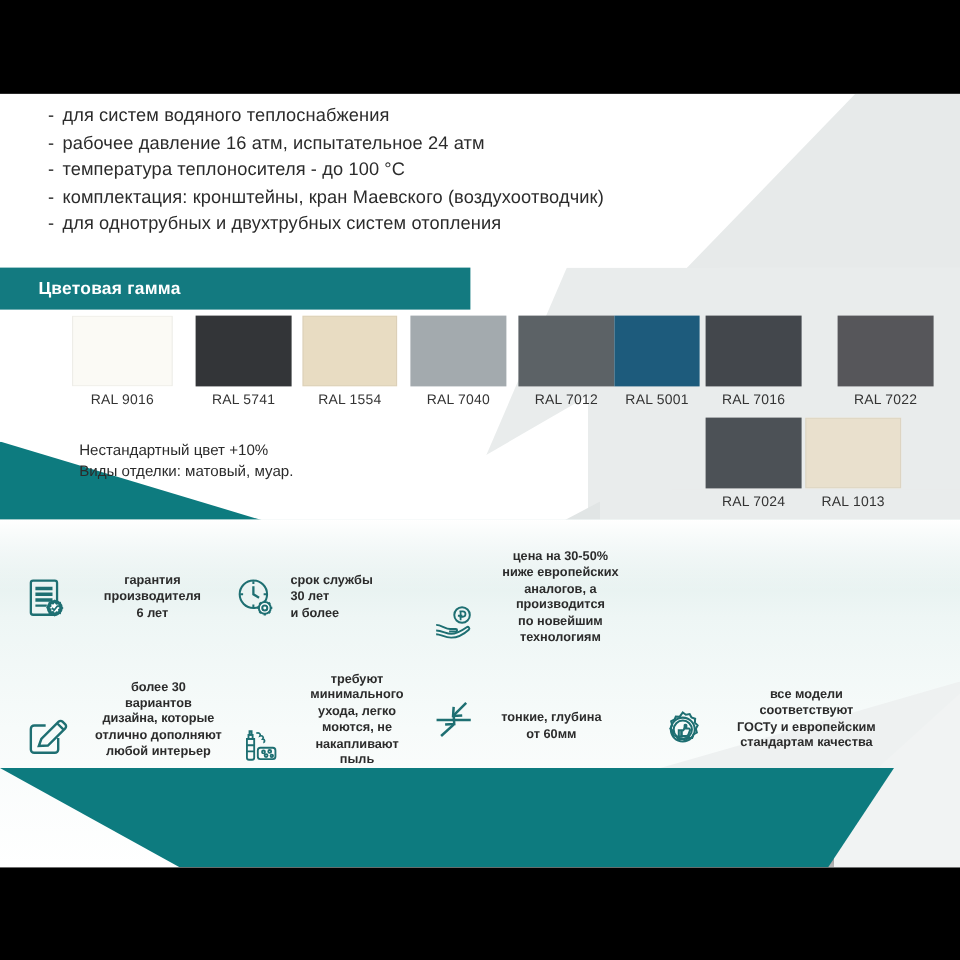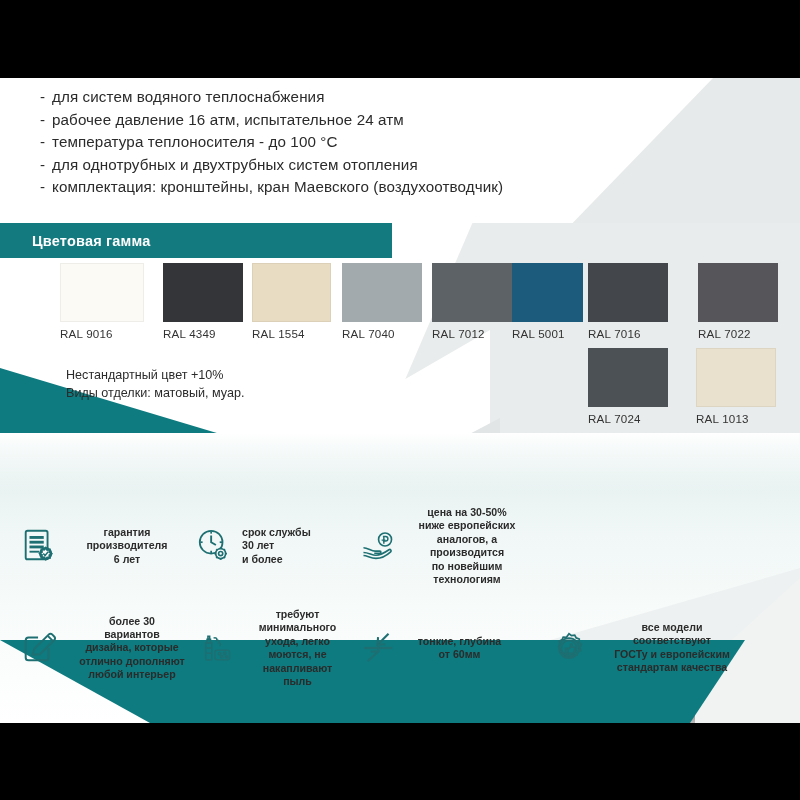--- a/index.html
+++ b/index.html
@@ -136,21 +136,21 @@
   .swatch-cell { position: absolute; }
   .swatch-chip {
     width: 100%; height: 59px;
     border: 0;
   }
   .swatch-chip.bordered { box-shadow: inset 0 0 0 1px rgba(0,0,0,.05); }
   .swatch-label {
     margin-top: 5px;
     font-size: 11.6px;
     color: #333;
-    text-align: left;
+    text-align: center;
     white-space: nowrap;
     letter-spacing: .2px;
   }
 
   
   .tex-moire {
     background-image:
       radial-gradient(circle at 20% 30%, rgba(255,255,255,.10) 0 1px, transparent 1px),
       radial-gradient(circle at 65% 70%, rgba(255,255,255,.09) 0 1px, transparent 1px),
       radial-gradient(circle at 45% 15%, rgba(0,0,0,.14) 0 1px, transparent 1px),
@@ -162,21 +162,21 @@
   #swatch-notes {
     position: absolute; left: 66px; top: 288px; z-index: 16;
   }
   .note-line { font-size: 12.6px; color: #2b2b2b; line-height: 18px; white-space: nowrap; }
 
   
   #benefits { position: absolute; left: 0; top: 368px; width: 800px; z-index: 20; }
   .benefit-row { position: relative; width: 800px; }
   .benefit {
     position: absolute;
-    display: flex; align-items: center; gap: 9px; margin-top: 48px;
+    display: flex; align-items: flex-end; gap: 9px;
   }
   .benefit .ico {
     flex: 0 0 auto;
     width: 38px; height: 38px;
     color: #1e6f72;
     display: flex; align-items: center; justify-content: center;
   }
   .benefit .txt {
     font-size: 10.6px; line-height: 13.4px; color: #2b2b2b;
     font-weight: bold; white-space: pre-line;
@@ -206,36 +206,36 @@
     <div class="shape" id="panel-benefits-fade"></div>
     <div class="shape" id="wedge-upper-fade"></div>
     <div class="shape" id="wedge-right-bottom"></div>
     <div class="shape" id="bar-shadow"></div>
     <div class="shape" id="bar-teal-bottom"></div>
 
     <div id="spec-list">
         <div class="spec-line"><span class="dash">-</span><span>для систем водяного теплоснабжения</span></div>
         <div class="spec-line"><span class="dash">-</span><span>рабочее давление 16 атм, испытательное 24 атм</span></div>
         <div class="spec-line"><span class="dash">-</span><span>температура теплоносителя - до 100 °C</span></div>
+        <div class="spec-line"><span class="dash">-</span><span>комплектация: кронштейны, кран Маевского (воздухоотводчик)</span></div>
         <div class="spec-line"><span class="dash">-</span><span>для однотрубных и двухтрубных систем отопления</span></div>
-        <div class="spec-line"><span class="dash">-</span><span>комплектация: кронштейны, кран Маевского (воздухоотводчик)</span></div>
       </div>
 
     <div id="gamma-header">
       <span id="gamma-header-label">Цветовая гамма</span>
     </div>
 
     <div id="swatch-row-1">
         <div class="swatch-cell" style="left: 60px; top: 0px; width: 84px;">
           <div class="swatch-chip bordered" style="background: rgb(251, 250, 245);"></div>
           <div class="swatch-label">RAL 9016</div>
         </div>
         <div class="swatch-cell" style="left: 163px; top: 0px; width: 80px;">
           <div class="swatch-chip" style="background: rgb(51, 53, 56);"></div>
-          <div class="swatch-label">RAL 4349</div>
+          <div class="swatch-label">RAL 5741</div>
         </div>
         <div class="swatch-cell" style="left: 252px; top: 0px; width: 79px;">
           <div class="swatch-chip bordered" style="background: rgb(232, 220, 194);"></div>
           <div class="swatch-label">RAL 1554</div>
         </div>
         <div class="swatch-cell" style="left: 342px; top: 0px; width: 80px;">
           <div class="swatch-chip" style="background: rgb(163, 170, 174);"></div>
           <div class="swatch-label">RAL 7040</div>
         </div>
         <div class="swatch-cell" style="left: 432px; top: 0px; width: 80px;">
@@ -253,21 +253,21 @@
         <div class="swatch-cell" style="left: 698px; top: 0px; width: 80px;">
           <div class="swatch-chip" style="background: rgb(86, 86, 90);"></div>
           <div class="swatch-label">RAL 7022</div>
         </div>
       </div>
     <div id="swatch-row-2">
         <div class="swatch-cell" style="left: 0px; top: 0px; width: 80px;">
           <div class="swatch-chip" style="background: rgb(76, 81, 86);"></div>
           <div class="swatch-label">RAL 7024</div>
         </div>
-        <div class="swatch-cell" style="left: 108px; top: 0px; width: 80px;">
+        <div class="swatch-cell" style="left: 83px; top: 0px; width: 80px;">
           <div class="swatch-chip bordered" style="background: rgb(233, 224, 205);"></div>
           <div class="swatch-label">RAL 1013</div>
         </div>
       </div>
 
     <div id="swatch-notes">
         <div class="note-line">Нестандартный цвет +10%</div>
         <div class="note-line">Виды отделки: матовый, муар.</div>
       </div>
 

